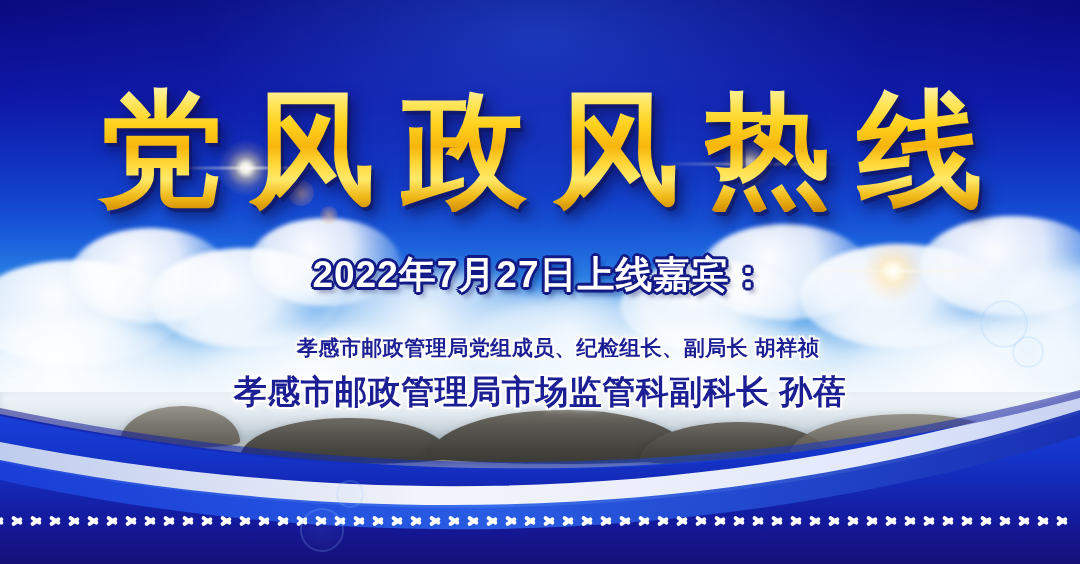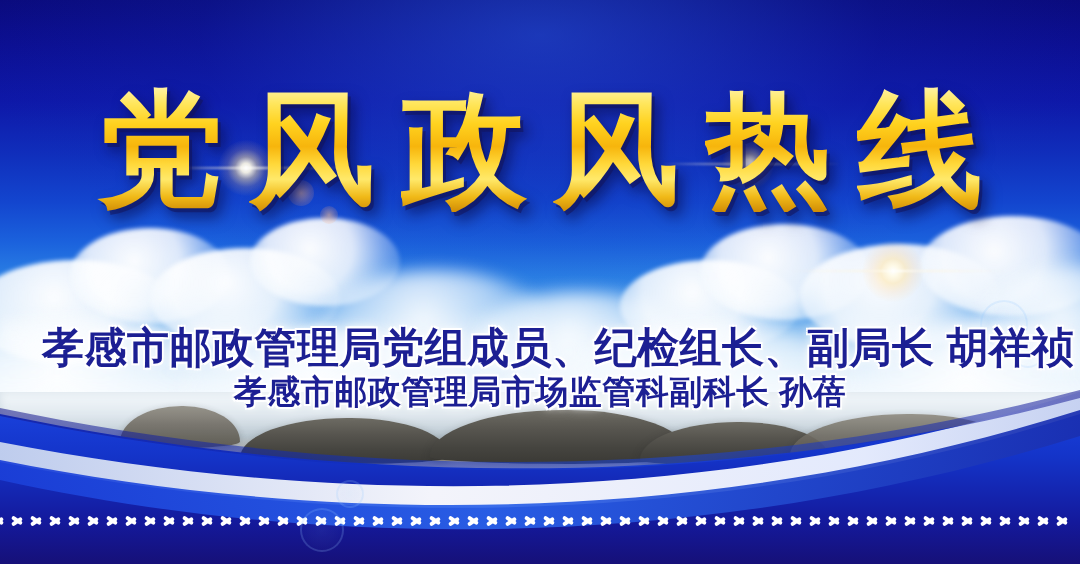--- a/index.html
+++ b/index.html
@@ -277,21 +277,21 @@
     line-height: 44px;
     color: #1c1f93;
     letter-spacing: 0.5px;
     white-space: nowrap;
     text-shadow:
       -1.6px -1.6px 0 #ffffff, 1.6px -1.6px 0 #ffffff,
       -1.6px  1.6px 0 #ffffff, 1.6px  1.6px 0 #ffffff,
        0 0 7px rgba(255,255,255,0.95),
        0 0 13px rgba(255,255,255,0.75);
   }
-  .gline.l1 { font-size: 42px; padding-left: 36px; }
+  .gline.l1 { font-size: 21px; padding-left: 36px; }
   .gline.l2 { font-size: 33px; }
   .gline.l3 {
     font-size: 32px;
     margin-top: 10px;
     text-shadow:
       -1.6px -1.6px 0 #ffffff, 1.6px -1.6px 0 #ffffff,
       -1.6px  1.6px 0 #ffffff, 1.6px  1.6px 0 #ffffff,
        0 0 9px rgba(255,255,255,1),
        0 0 16px rgba(255,255,255,0.85);
   }
@@ -449,19 +449,20 @@
 
   <div class="title-row">
     <span class="gchar">党</span>
     <span class="gchar">风</span>
     <span class="gchar">政</span>
     <span class="gchar">风</span>
     <span class="gchar">热</span>
     <span class="gchar">线</span>
   </div>
 
+  <div class="subtitle">2022年7月27日上线嘉宾：</div>
 
   <div class="guests">
     <div class="gline l1">孝感市邮政管理局党组成员、纪检组长、副局长  胡祥祯</div>
     <div class="gline l2">孝感市邮政管理局市场监管科副科长  孙蓓</div>
   </div>
 
 </div>
 
 </body></html>

